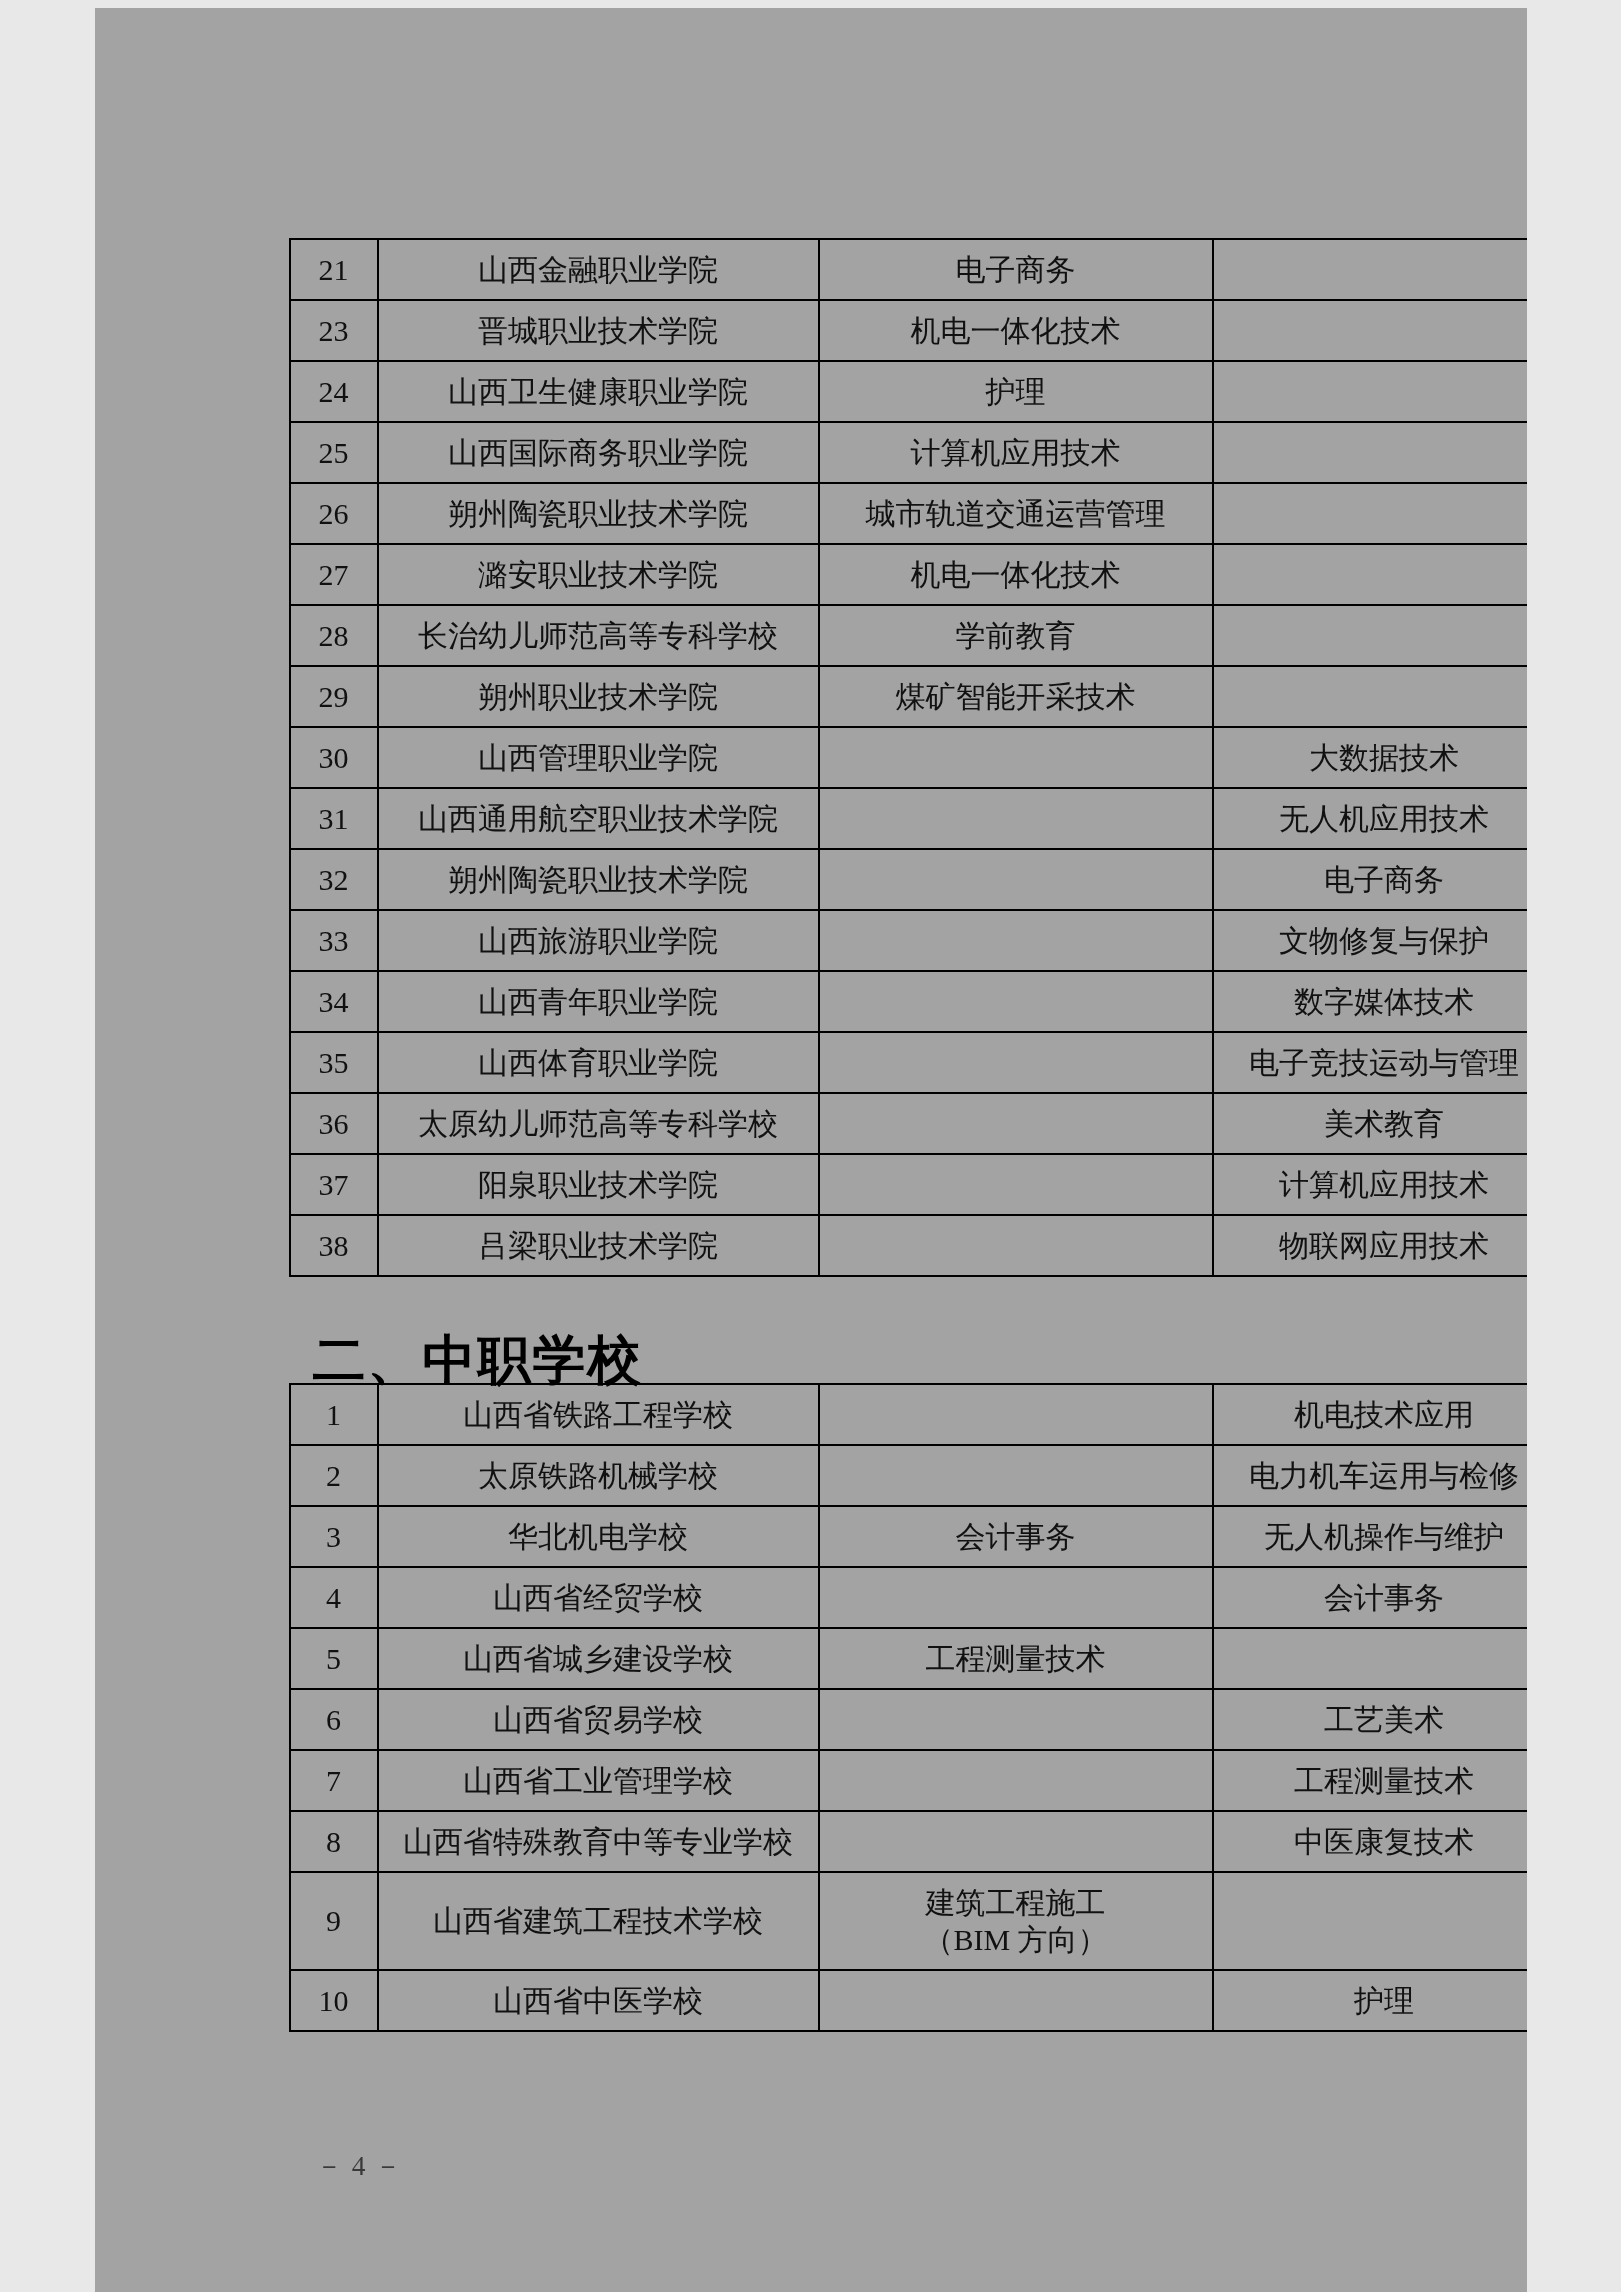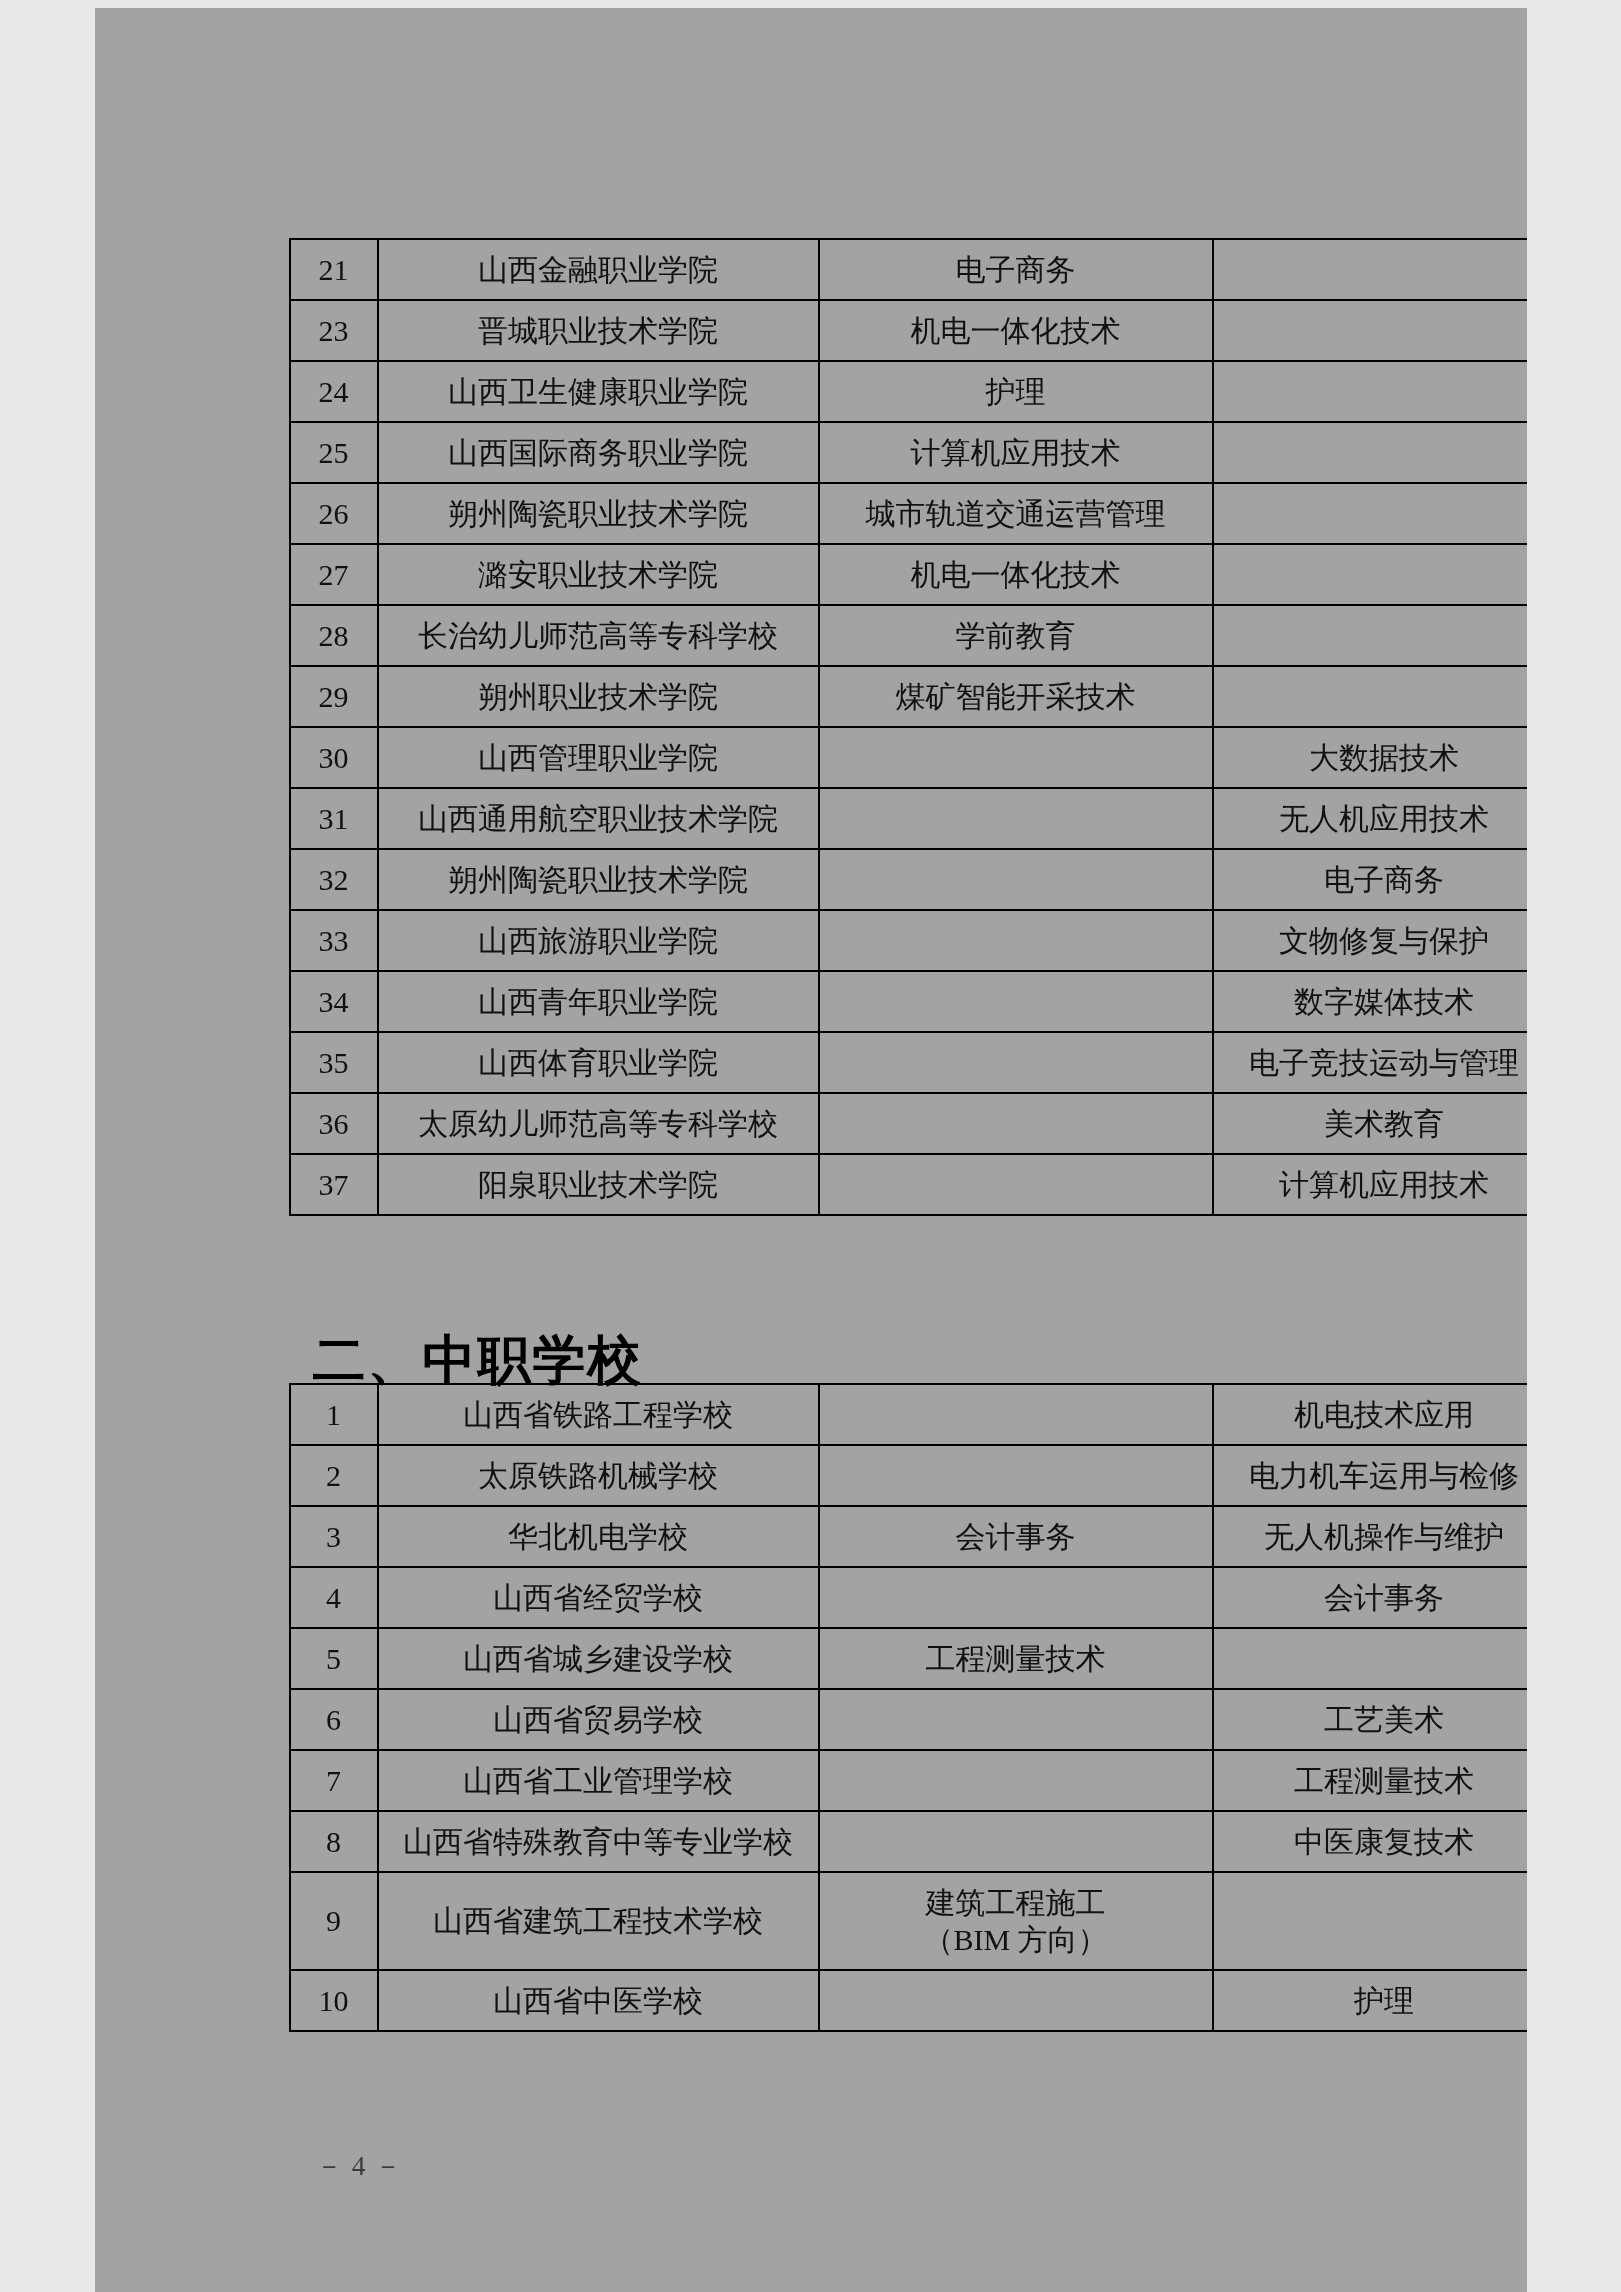--- a/index.html
+++ b/index.html
@@ -163,20 +163,26 @@
         <td>太原幼儿师范高等专科学校</td>
         <td></td>
         <td>美术教育</td>
       </tr>
       <tr class="row-std">
         <td>37</td>
         <td>阳泉职业技术学院</td>
         <td></td>
         <td>计算机应用技术</td>
       </tr>
+      <tr class="row-std">
+        <td>38</td>
+        <td>吕梁职业技术学院</td>
+        <td></td>
+        <td>物联网应用技术</td>
+      </tr>
     </tbody>
   </table>
 
   <div class="section-heading">二、中职学校</div>
 
   <table class="doc-table" id="table2">
     <colgroup>
       <col style="width:88px">
         <col style="width:441px">
         <col style="width:394px">

